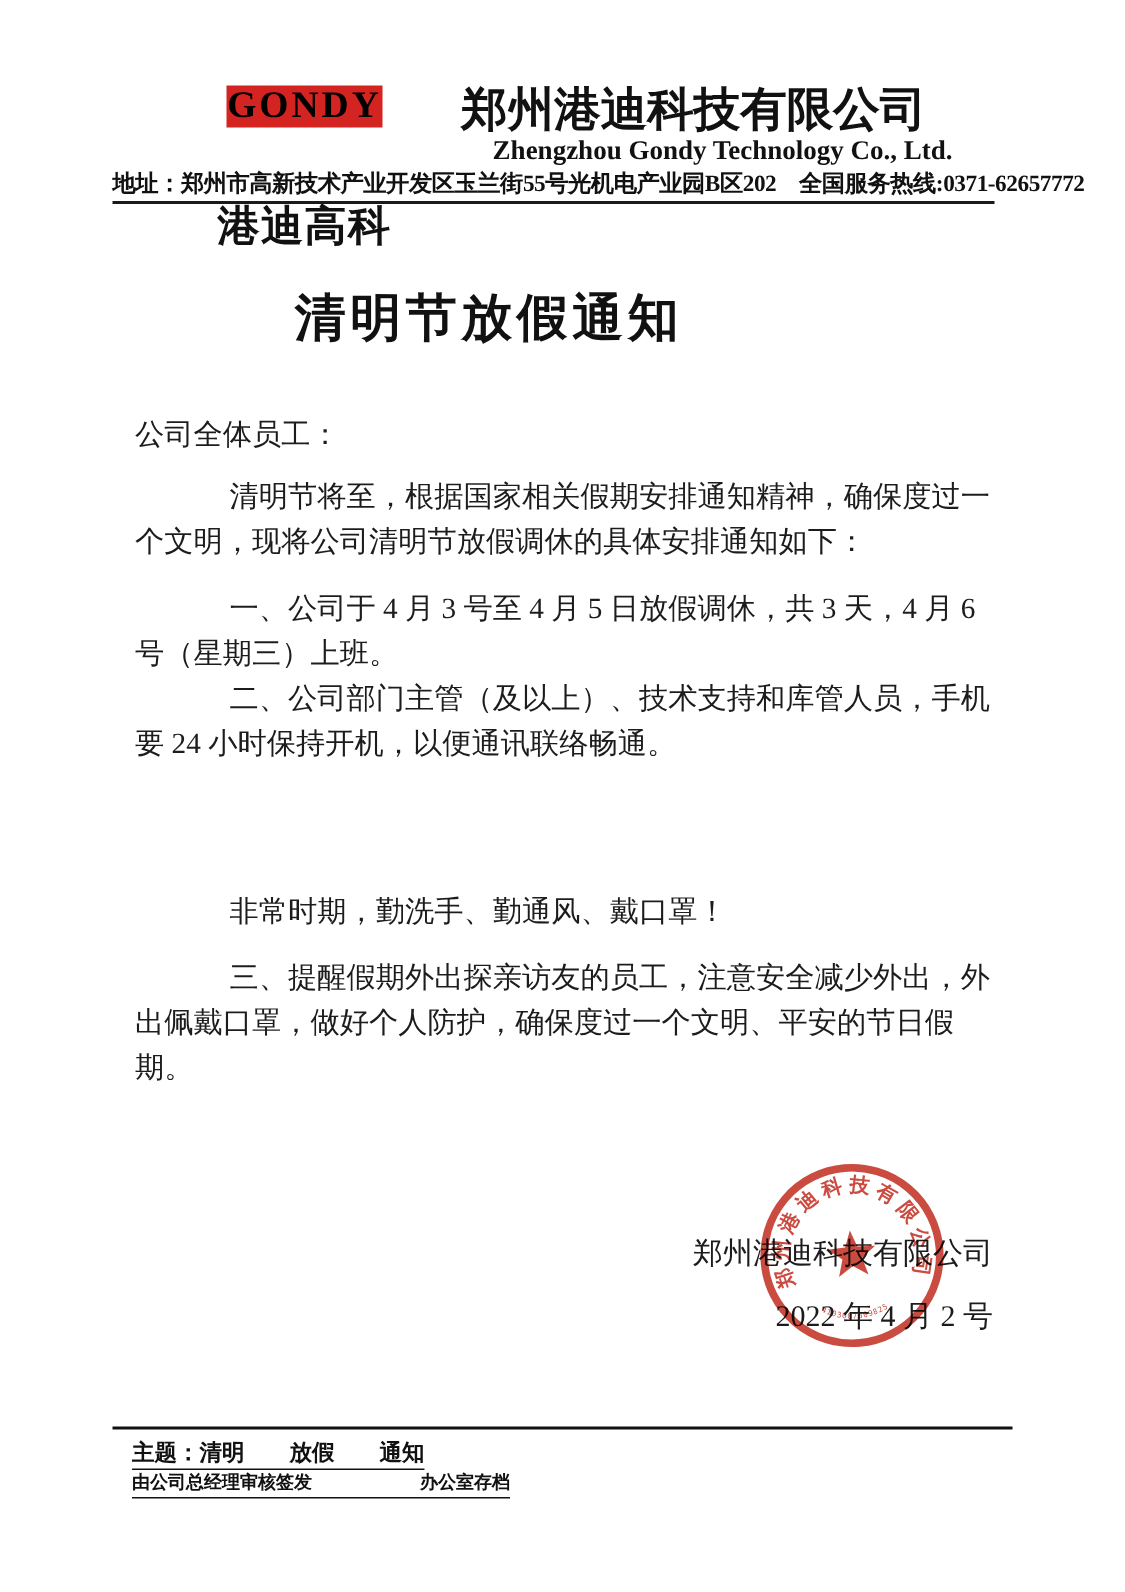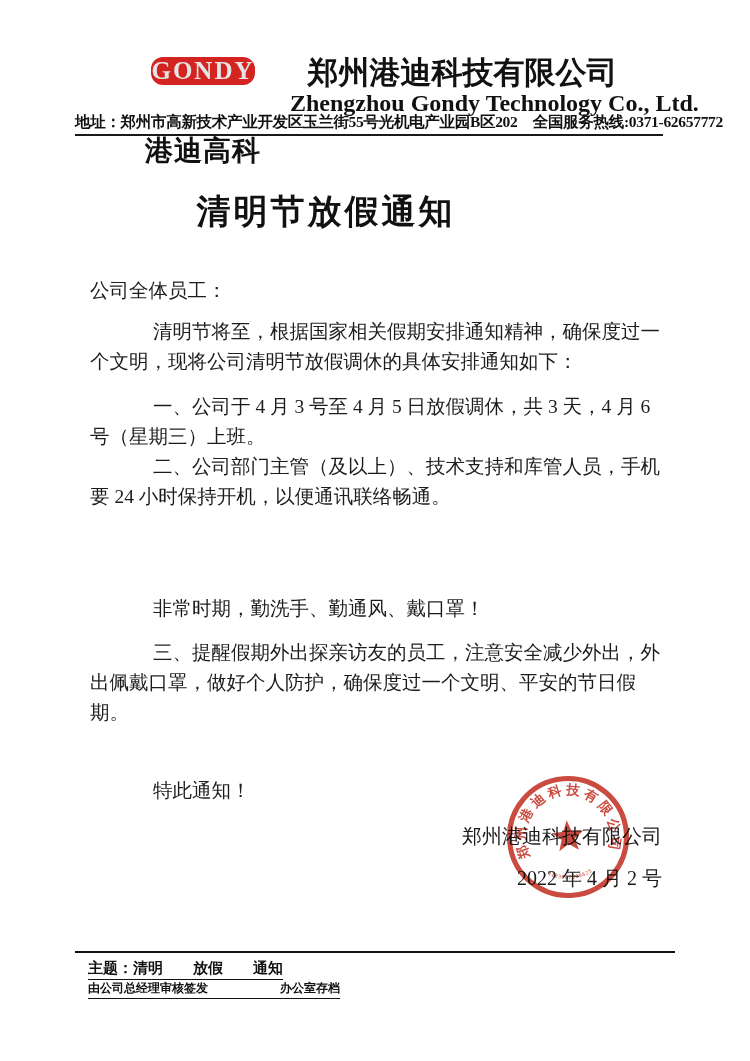--- a/index.html
+++ b/index.html
@@ -5,34 +5,34 @@
   html,body{margin:0;padding:0;}
   body{
     width:750px;height:1061px;position:relative;background:#ffffff;
     font-family:"Liberation Serif","DejaVu Serif",serif;color:#1c1c1c;
     overflow:hidden;
   }
   .abs{position:absolute;}
   
   .logo-box{
     left:151px;top:57px;width:104px;height:28px;background:#d42421;
-    color:#e5e5e5;font-weight:700;font-size:25px;line-height:28px;
-    text-align:center;letter-spacing:2px;border-radius:12px;
+    color:#000000;font-weight:700;font-size:25px;line-height:28px;
+    text-align:center;letter-spacing:2px;
   }
   .logo-cn{
     left:143px;top:84px;width:120px;text-align:center;
     font-size:28px;font-weight:700;color:#111;letter-spacing:1px;margin-top:48px;
   }
   .company-cn{
     left:290px;top:52px;width:345px;text-align:center;
     font-size:31px;font-weight:700;color:#111;white-space:nowrap;
   }
   .company-en{
-    left:290px;top:90px;width:345px;text-align:center;
-    font-size:24px;font-weight:700;color:#111;white-space:nowrap;
+    left:290px;top:90px;width:345px;text-align:right;
+    font-size:18px;font-weight:700;color:#111;white-space:nowrap;
   }
   .address{
     left:75px;top:112px;width:600px;font-size:15.5px;font-weight:700;
     color:#111;white-space:nowrap;letter-spacing:-0.3px;
   }
   .header-rule{
     left:75px;top:134px;width:588px;height:0;border-top:2.5px solid #1a1a1a;
   }
   
   .doc-title{
@@ -89,21 +89,20 @@
 
 <div class="abs doc-title">清明节放假通知</div>
 
 <div class="abs body-text">
   <p>公司全体员工：</p>
   <p class="p-indent mt-a">清明节将至，根据国家相关假期安排通知精神，确保度过一个文明，现将公司清明节放假调休的具体安排通知如下：</p>
   <p class="p-indent mt-b">一、公司于 4 月 3 号至 4 月 5 日放假调休，共 3 天，4 月 6 号（星期三）上班。</p>
   <p class="p-indent">二、公司部门主管（及以上）、技术支持和库管人员，手机要 24 小时保持开机，以便通讯联络畅通。</p>
   <p class="p-indent mt-slogan">非常时期，勤洗手、勤通风、戴口罩！</p>
   <p class="p-indent mt-c">三、提醒假期外出探亲访友的员工，注意安全减少外出，外出佩戴口罩，做好个人防护，确保度过一个文明、平安的节日假期。</p>
-  <p class="p-indent mt-close">特此通知！</p>
 </div>
 
 <div class="abs signature">
   <div class="sig-company">郑州港迪科技有限公司</div>
   <div class="sig-date">2022 年 4 月 2 号</div>
 </div>
 
 <svg class="abs seal" viewBox="0 0 140 140">
   <defs>
     <path id="arcTop" d="M 28.3,89.4 A 46,46 0 1 1 111.7,89.4" fill="none"></path>

